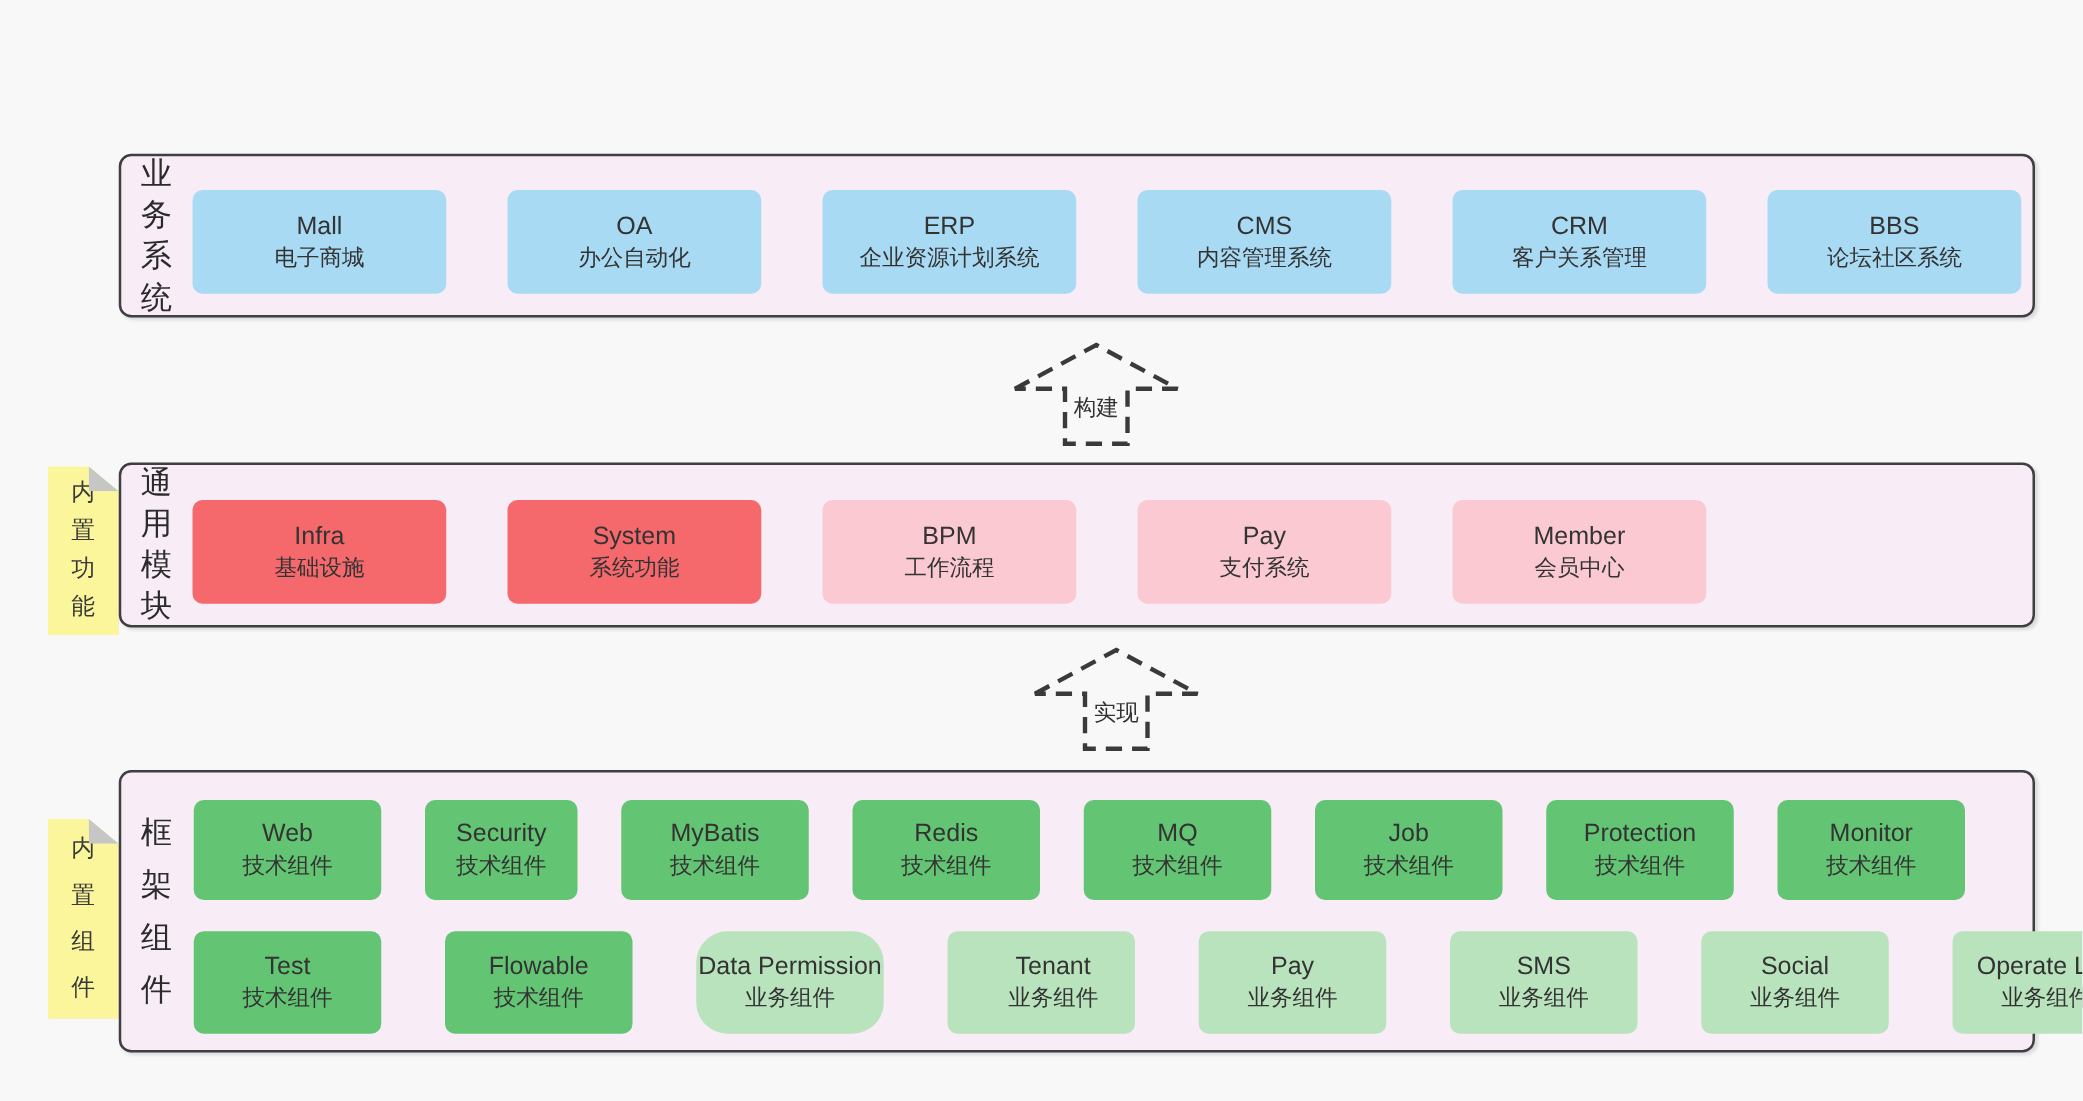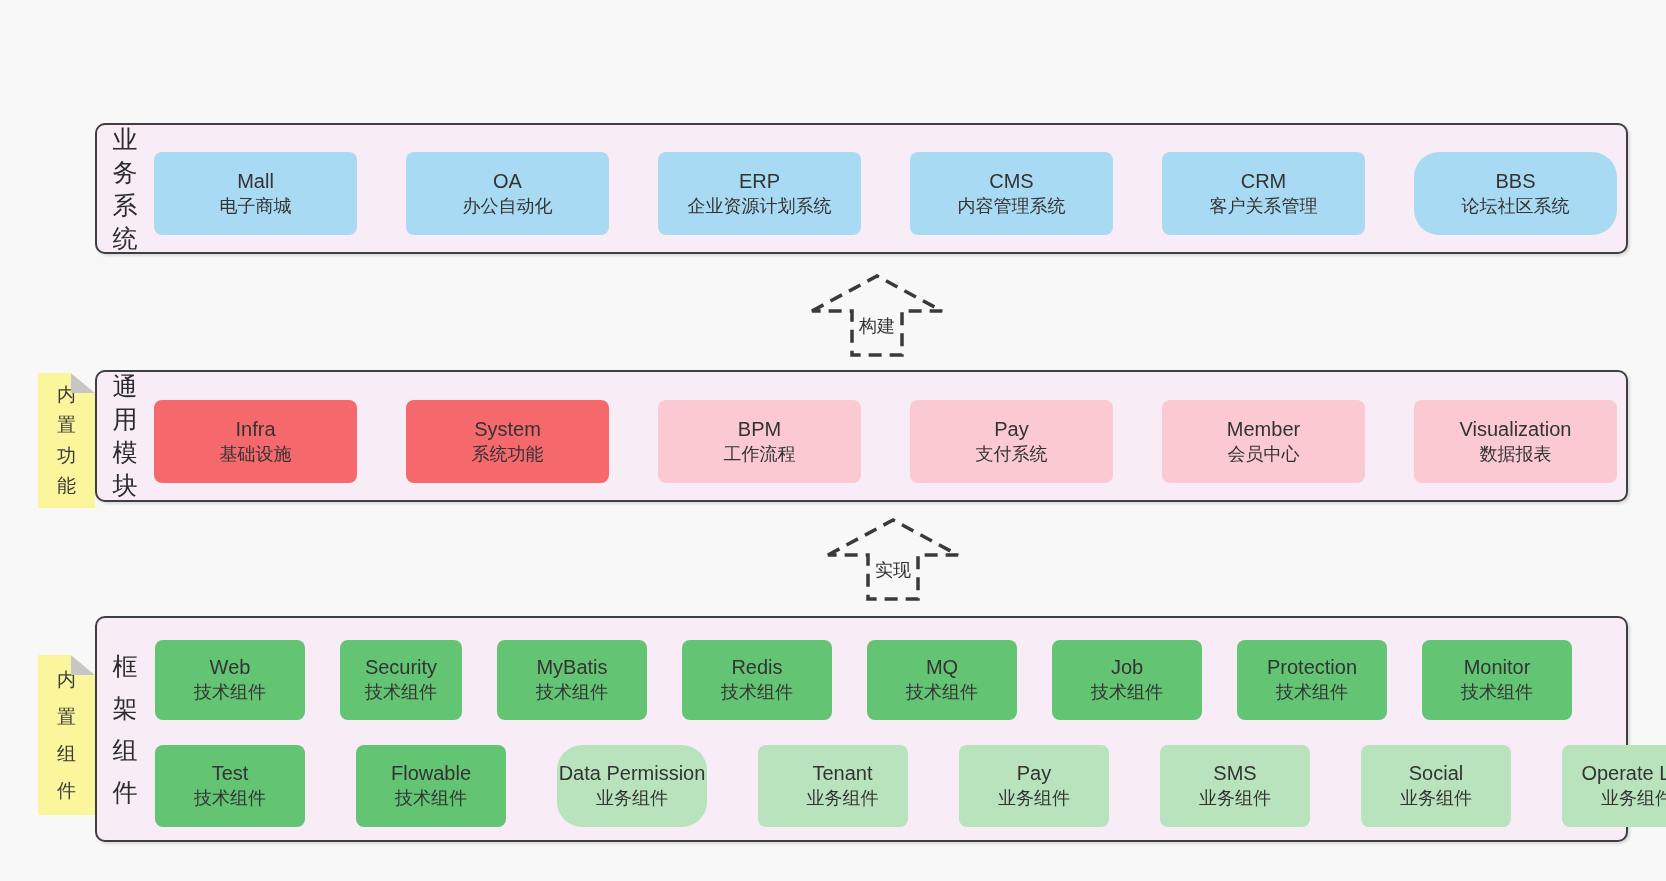--- a/index.html
+++ b/index.html
@@ -65,21 +65,21 @@
             <div class="box-sub">企业资源计划系统</div>
           </div>
           <div class="box" style="width: 203px; min-height: 83px; background: rgb(169, 218, 243);">
             <div class="box-title">CMS</div>
             <div class="box-sub">内容管理系统</div>
           </div>
           <div class="box" style="width: 203px; min-height: 83px; background: rgb(169, 218, 243);">
             <div class="box-title">CRM</div>
             <div class="box-sub">客户关系管理</div>
           </div>
-          <div class="box" style="width: 203px; min-height: 83px; background: rgb(169, 218, 243); border-radius: 25px;">
+          <div class="box" style="width: 203px; min-height: 83px; background: rgb(169, 218, 243);">
             <div class="box-title">BBS</div>
             <div class="box-sub">论坛社区系统</div>
           </div>
         </div>
       </section>
       <div class="sticky" style="top: 373px; height: 135px; background: rgb(251, 246, 155); line-height: 1.58;"><span>内
 置
 功
 能</span><span class="fold"><svg width="24" height="20">
             <polygon points="0,0 0,20 24,20" fill="#c6c6c6"></polygon>
@@ -103,24 +103,20 @@
             <div class="box-sub">工作流程</div>
           </div>
           <div class="box" style="width: 203px; min-height: 83px; background: rgb(250, 201, 210);">
             <div class="box-title">Pay</div>
             <div class="box-sub">支付系统</div>
           </div>
           <div class="box" style="width: 203px; min-height: 83px; background: rgb(250, 201, 210);">
             <div class="box-title">Member</div>
             <div class="box-sub">会员中心</div>
           </div>
-          <div class="box" style="width: 203px; min-height: 83px; background: rgb(250, 201, 210);">
-            <div class="box-title">Visualization</div>
-            <div class="box-sub">数据报表</div>
-          </div>
         </div>
       </section>
       <div class="sticky" style="top: 655px; height: 160px; background: rgb(251, 246, 155); line-height: 1.95;"><span>内
 置
 组
 件</span><span class="fold"><svg width="24" height="20">
             <polygon points="0,0 0,20 24,20" fill="#c6c6c6"></polygon>
           </svg></span></div>
       <section class="panel" style="top: 616px; height: 226px; background: rgb(248, 237, 247); border-color: rgb(63, 63, 63);">
         <div class="panel-label tall">框

